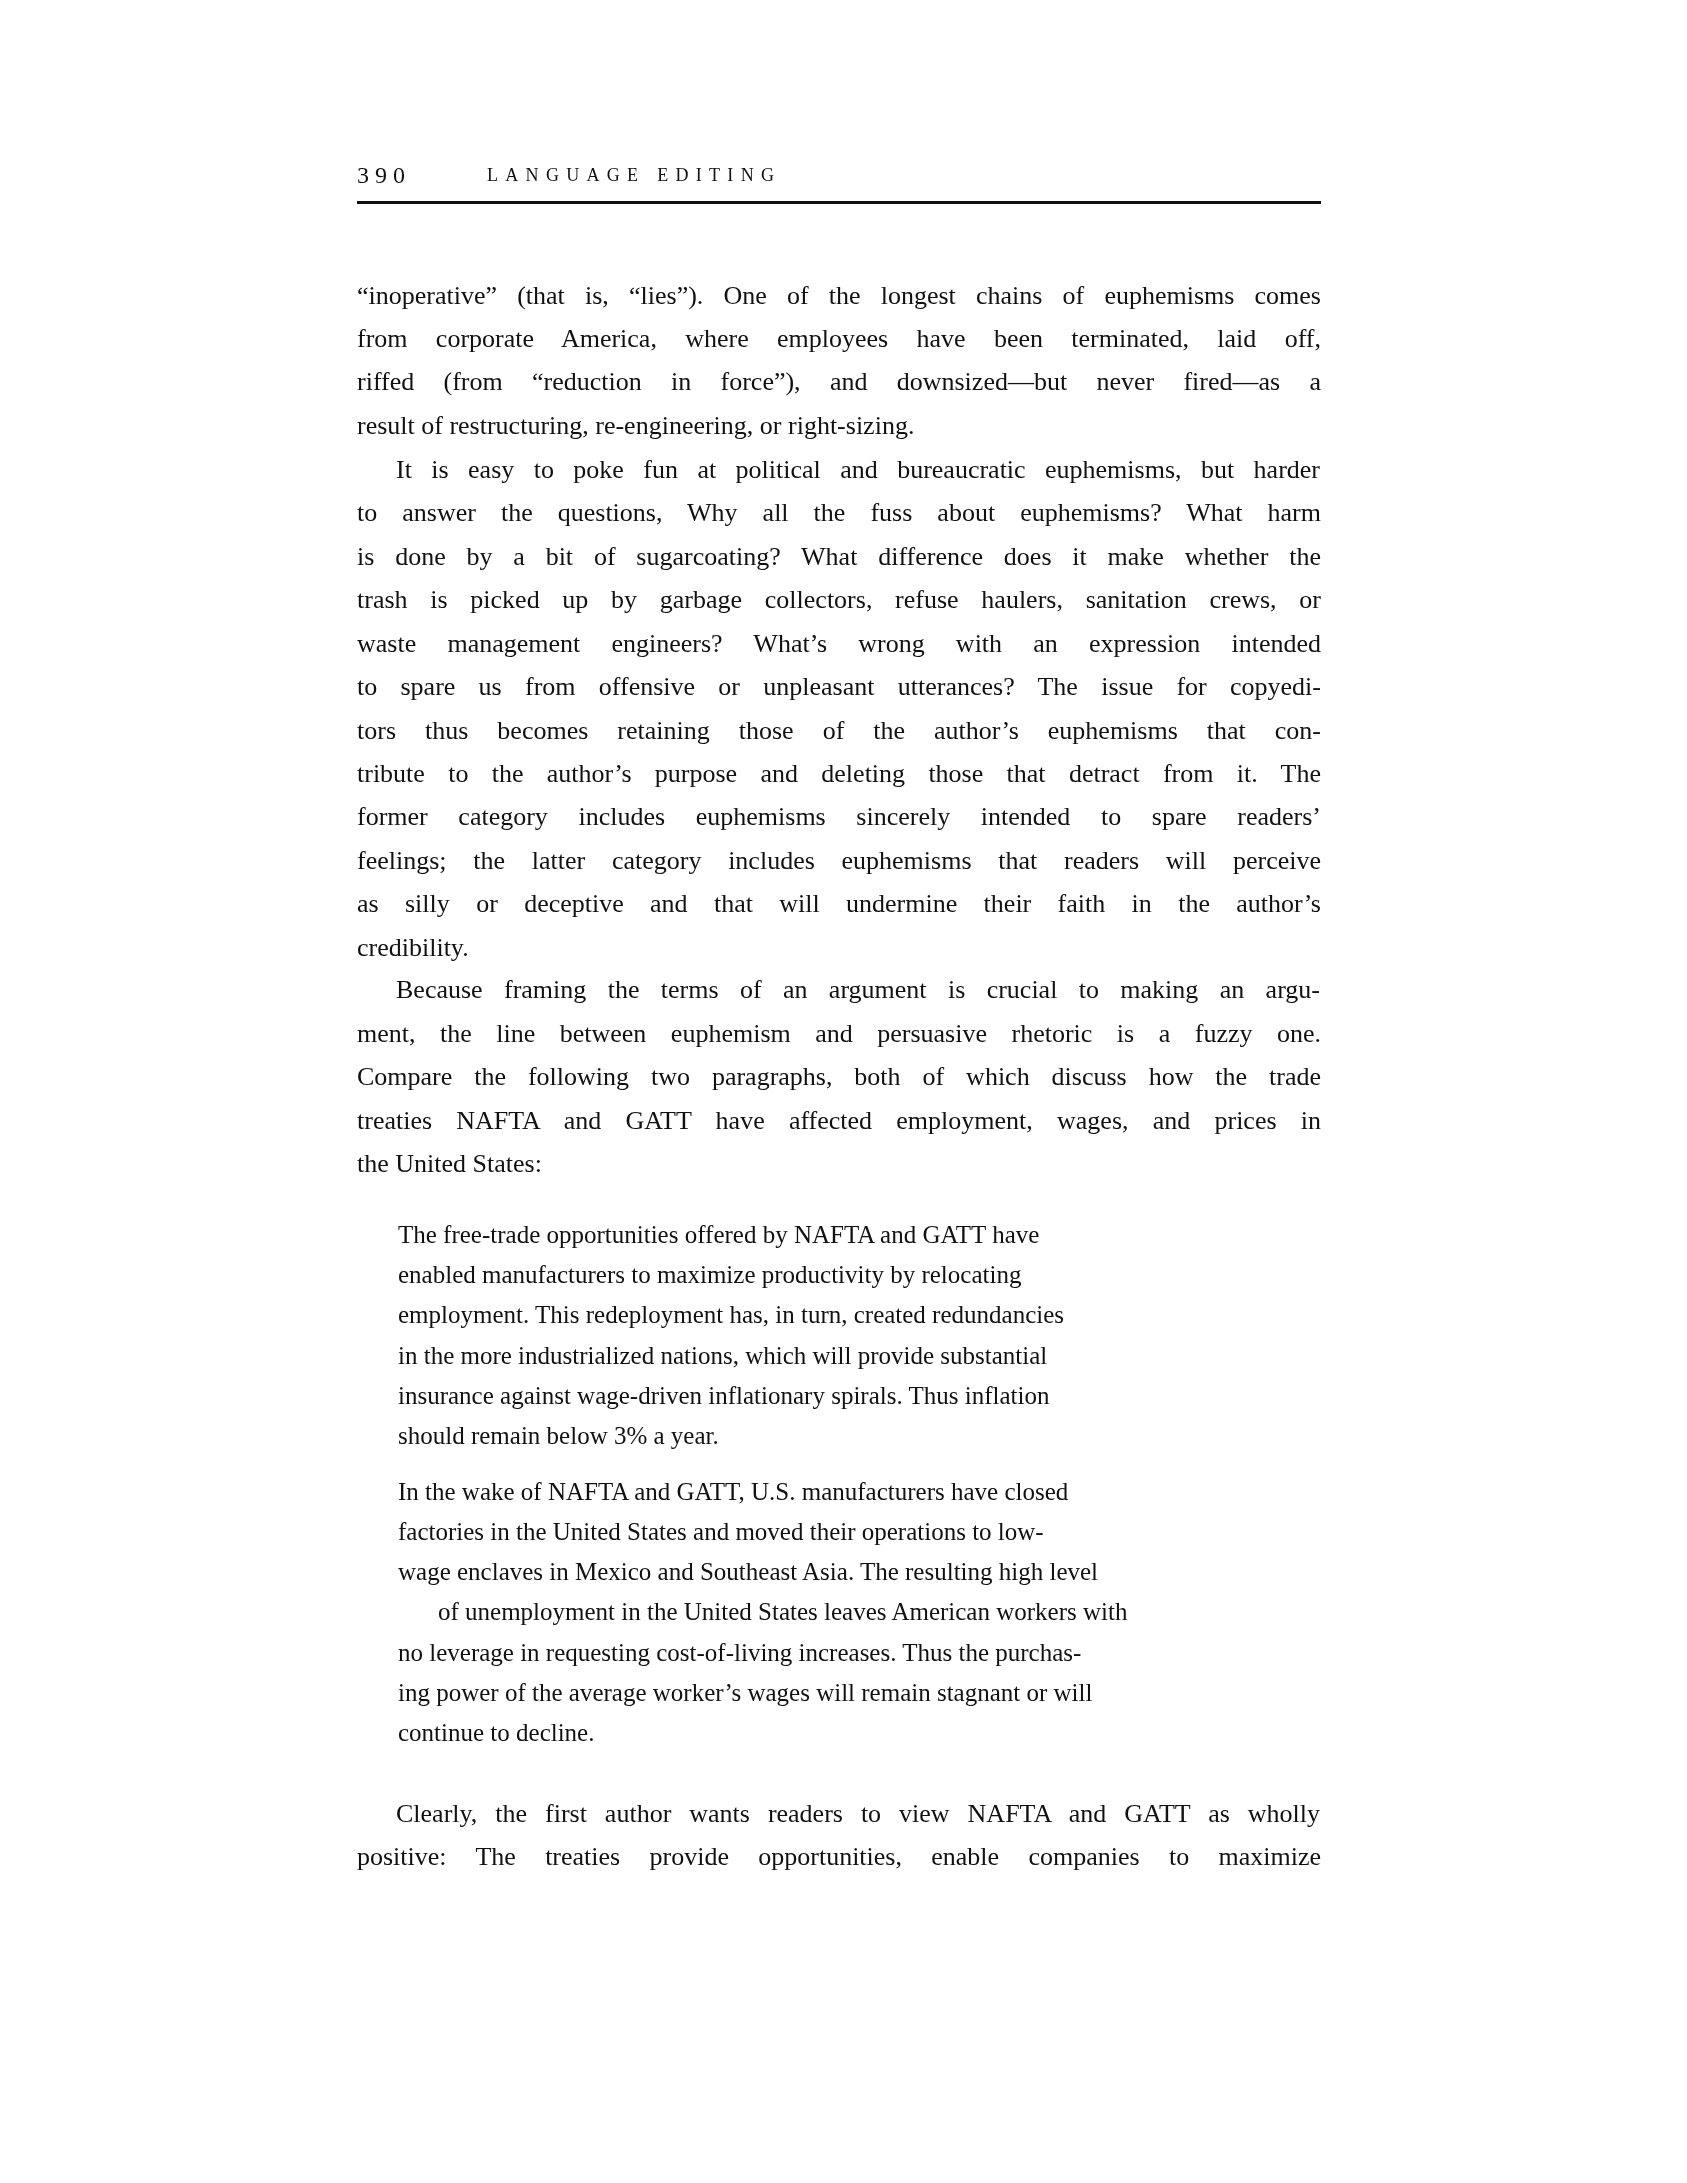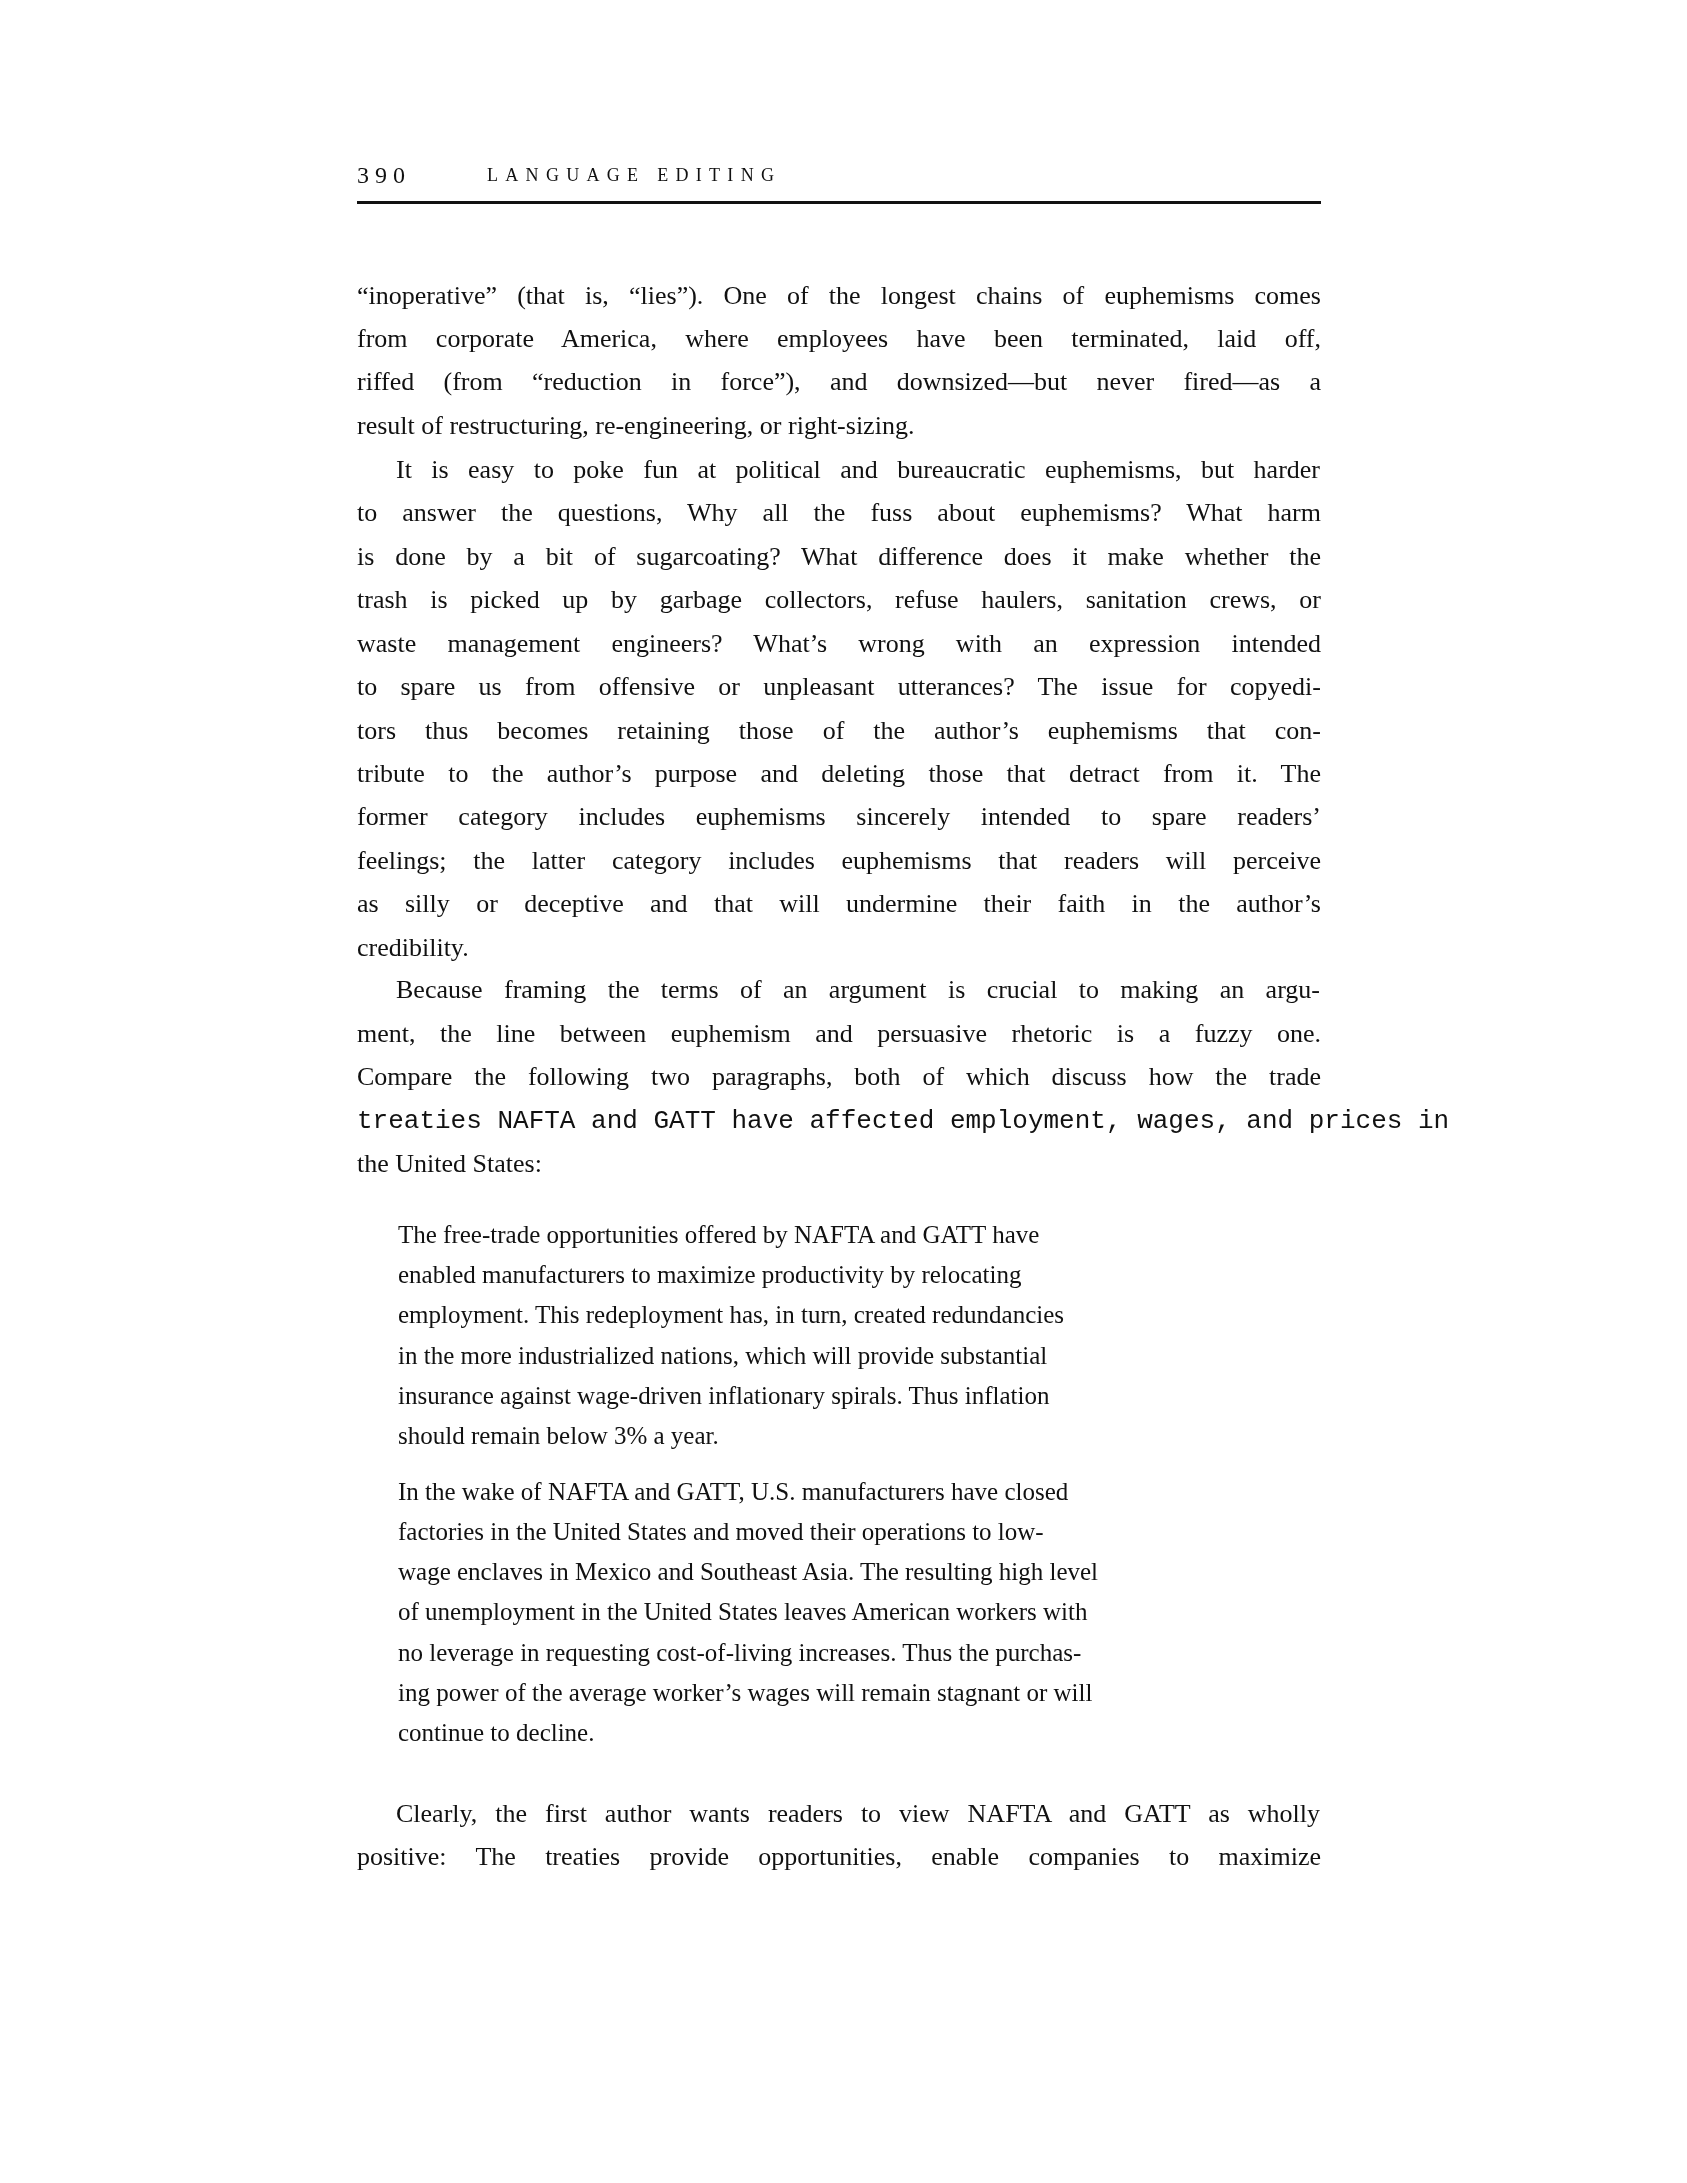--- a/index.html
+++ b/index.html
@@ -43,36 +43,36 @@
         <div class="line body-line" style="top: 761px;">tribute to the author’s purpose and deleting those that detract from it. The</div>
         <div class="line body-line" style="top: 804px;">former category includes euphemisms sincerely intended to spare readers’</div>
         <div class="line body-line" style="top: 848px;">feelings; the latter category includes euphemisms that readers will perceive</div>
         <div class="line body-line" style="top: 891px;">as silly or deceptive and that will undermine their faith in the author’s</div>
         <div class="line body-line last" style="top: 935px;">credibility.</div>
       </div>
       <div>
         <div class="line body-line indent" style="top: 977px;">Because framing the terms of an argument is crucial to making an argu-</div>
         <div class="line body-line" style="top: 1021px;">ment, the line between euphemism and persuasive rhetoric is a fuzzy one.</div>
         <div class="line body-line" style="top: 1064px;">Compare the following two paragraphs, both of which discuss how the trade</div>
-        <div class="line body-line" style="top: 1108px; font-family: Liberation Mono, monospace;">treaties NAFTA and GATT have affected employment, wages, and prices in</div>
+        <div class="line body-line" style="top: 1108px;">treaties NAFTA and GATT have affected employment, wages, and prices in</div>
         <div class="line body-line last" style="top: 1151px;">the United States:</div>
       </div>
       <div>
         <div class="line quote-line" style="top: 1222px;">The free-trade opportunities offered by NAFTA and GATT have</div>
         <div class="line quote-line" style="top: 1262px;">enabled manufacturers to maximize productivity by relocating</div>
         <div class="line quote-line" style="top: 1302px;">employment. This redeployment has, in turn, created redundancies</div>
         <div class="line quote-line" style="top: 1343px;">in the more industrialized nations, which will provide substantial</div>
         <div class="line quote-line" style="top: 1383px;">insurance against wage-driven inflationary spirals. Thus inflation</div>
         <div class="line quote-line" style="top: 1423px;">should remain below 3% a year.</div>
       </div>
       <div>
         <div class="line quote-line" style="top: 1479px;">In the wake of NAFTA and GATT, U.S. manufacturers have closed</div>
         <div class="line quote-line" style="top: 1519px;">factories in the United States and moved their operations to low-</div>
         <div class="line quote-line" style="top: 1559px;">wage enclaves in Mexico and Southeast Asia. The resulting high level</div>
-        <div class="line quote-line" style="top: 1599px;">of unemployment in the United States leaves American workers with</div>
+        <div class="line quote-line" style="top: 1599px; margin-left: 40px;">of unemployment in the United States leaves American workers with</div>
         <div class="line quote-line" style="top: 1640px;">no leverage in requesting cost-of-living increases. Thus the purchas-</div>
         <div class="line quote-line" style="top: 1680px;">ing power of the average worker’s wages will remain stagnant or will</div>
         <div class="line quote-line" style="top: 1720px;">continue to decline.</div>
       </div>
       <div>
         <div class="line body-line indent" style="top: 1801px;">Clearly, the first author wants readers to view NAFTA and GATT as wholly</div>
         <div class="line body-line" style="top: 1844px;">positive: The treaties provide opportunities, enable companies to maximize</div>
       </div>
     </div>
 </div>

